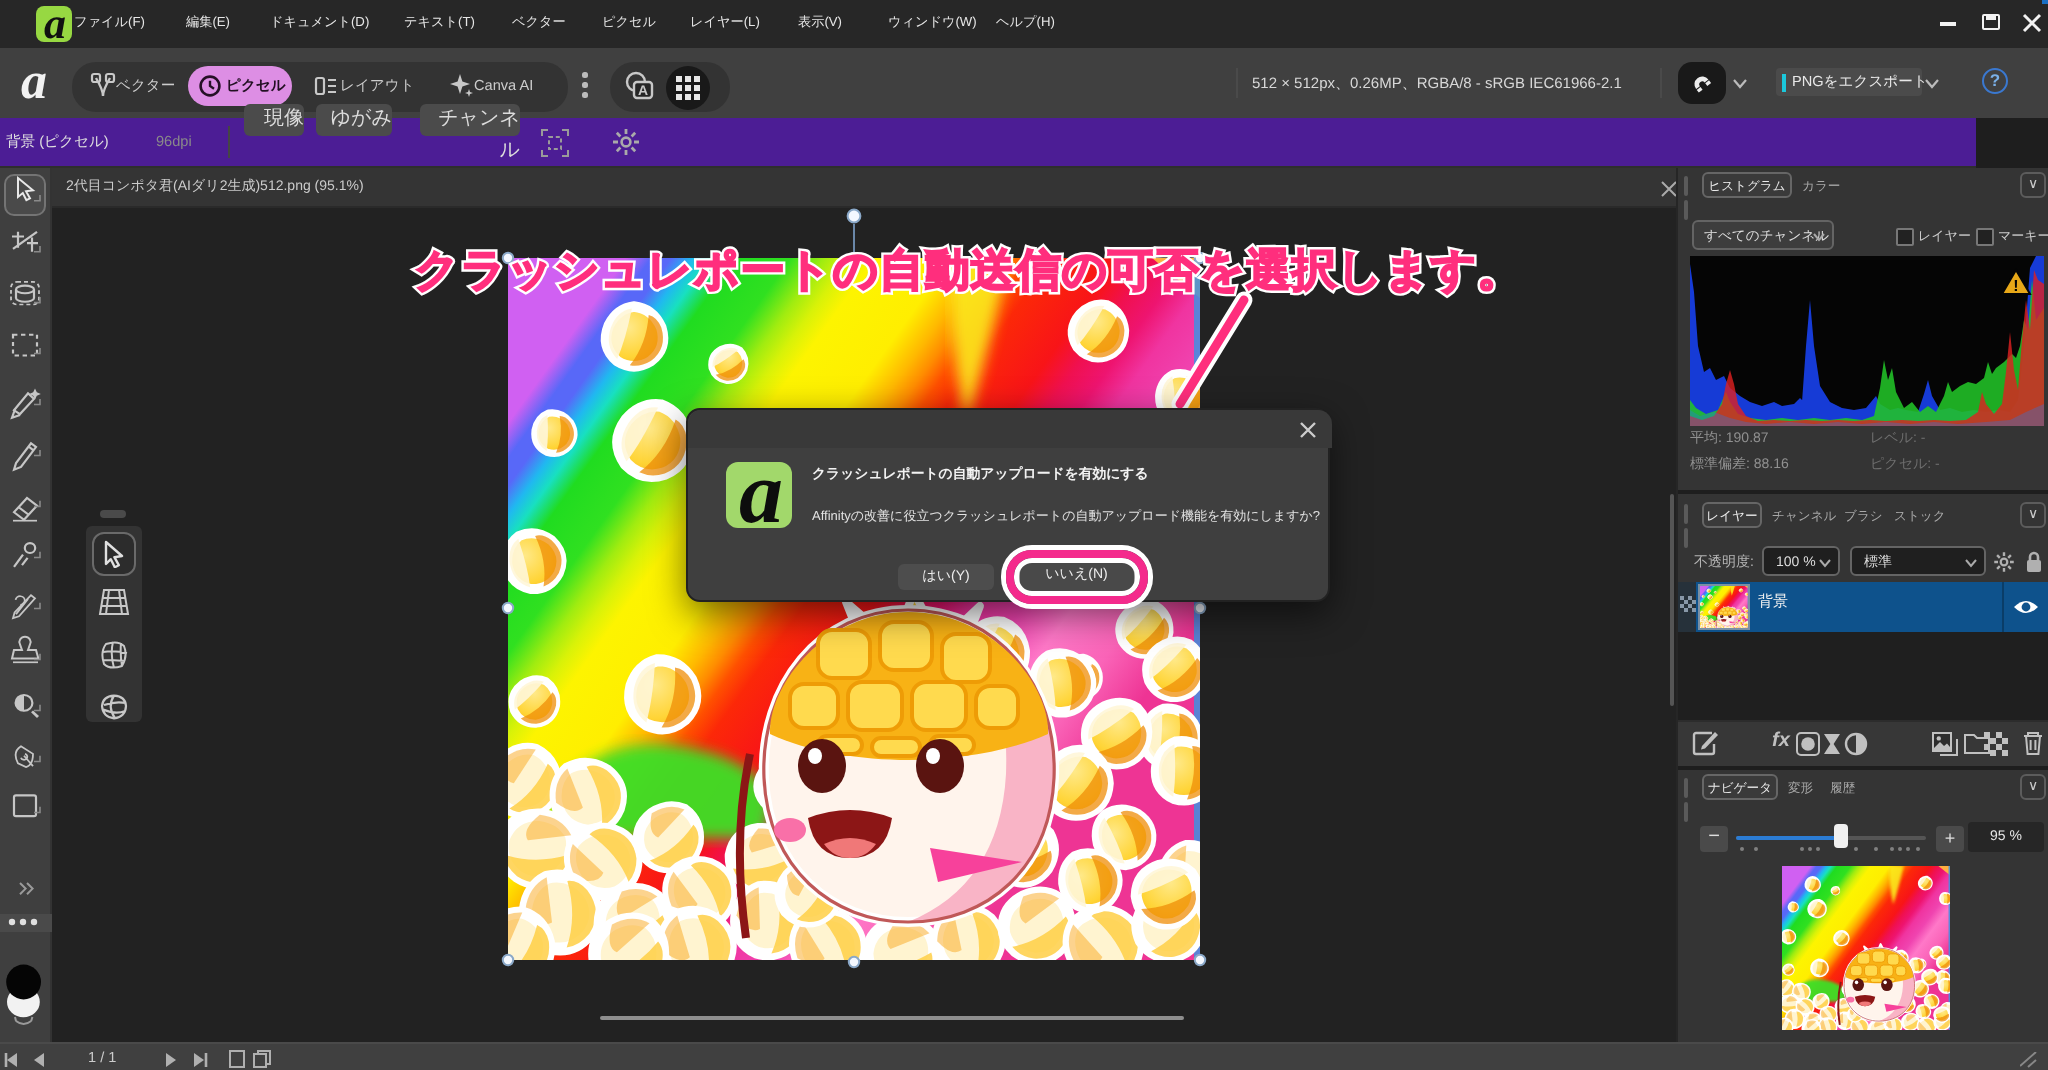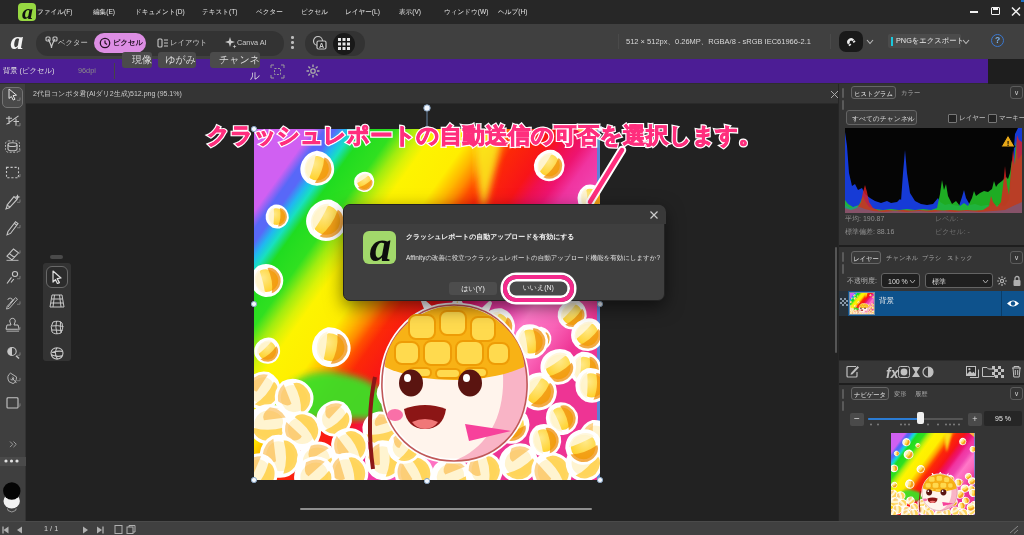--- a/index.html
+++ b/index.html
@@ -527,21 +527,21 @@
     <path d="M1 5.5 Q7 -0.5 13 5.5 Q7 11.5 1 5.5 Z" fill="#ffffff"></path>
     <circle cx="7" cy="5.5" r="2.2" fill="#0e528c"></circle>
   </svg>
   <div class="abs" style="left:0;top:232px;width:186px;height:44px;background:#1f1f1f;"></div>
 
   <div class="abs" style="left:0;top:276px;width:186px;height:23px;background:#373737;border-top:1px solid #2c2c2c;"></div>
   <svg class="abs" style="left:7px;top:281px" width="13" height="13" viewBox="0 0 13 13">
     <path d="M10 1.5 H2 a1 1 0 0 0 -1 1 V11 a1 1 0 0 0 1 1 H10 a1 1 0 0 0 1 -1 V7" fill="none" stroke="#c0c0c0" stroke-width="1.2"></path>
     <path d="M5 8 L11.5 1 L13 2.5 L6.5 9.2 L4.5 9.8 Z" fill="#c0c0c0"></path>
   </svg>
-  <div class="abs" style="left:47px;top:281px;font-size:14px;font-weight:bold;color:#c0c0c0;font-style:italic;">fx</div>
+  <div class="abs" style="left:47px;top:281px;font-size:10px;font-weight:bold;color:#c0c0c0;font-style:italic;">fx</div>
   <svg class="abs" style="left:59px;top:282px" width="12" height="12" viewBox="0 0 12 12">
     <rect x="0.5" y="0.5" width="11" height="11" rx="2" fill="none" stroke="#c0c0c0"></rect>
     <circle cx="6" cy="6" r="3.4" fill="#c0c0c0"></circle>
   </svg>
   <svg class="abs" style="left:71px;top:282px" width="12" height="12" viewBox="0 0 12 12">
     <path d="M2 1 H10 L6.8 6 L10 11 H2 L5.2 6 Z" fill="#c0c0c0"></path>
   </svg>
   <svg class="abs" style="left:83px;top:282px" width="12" height="12" viewBox="0 0 12 12">
     <circle cx="6" cy="6" r="5" fill="none" stroke="#c0c0c0" stroke-width="1.2"></circle>
     <path d="M6 1 a5 5 0 0 1 0 10 Z" fill="#c0c0c0"></path>

